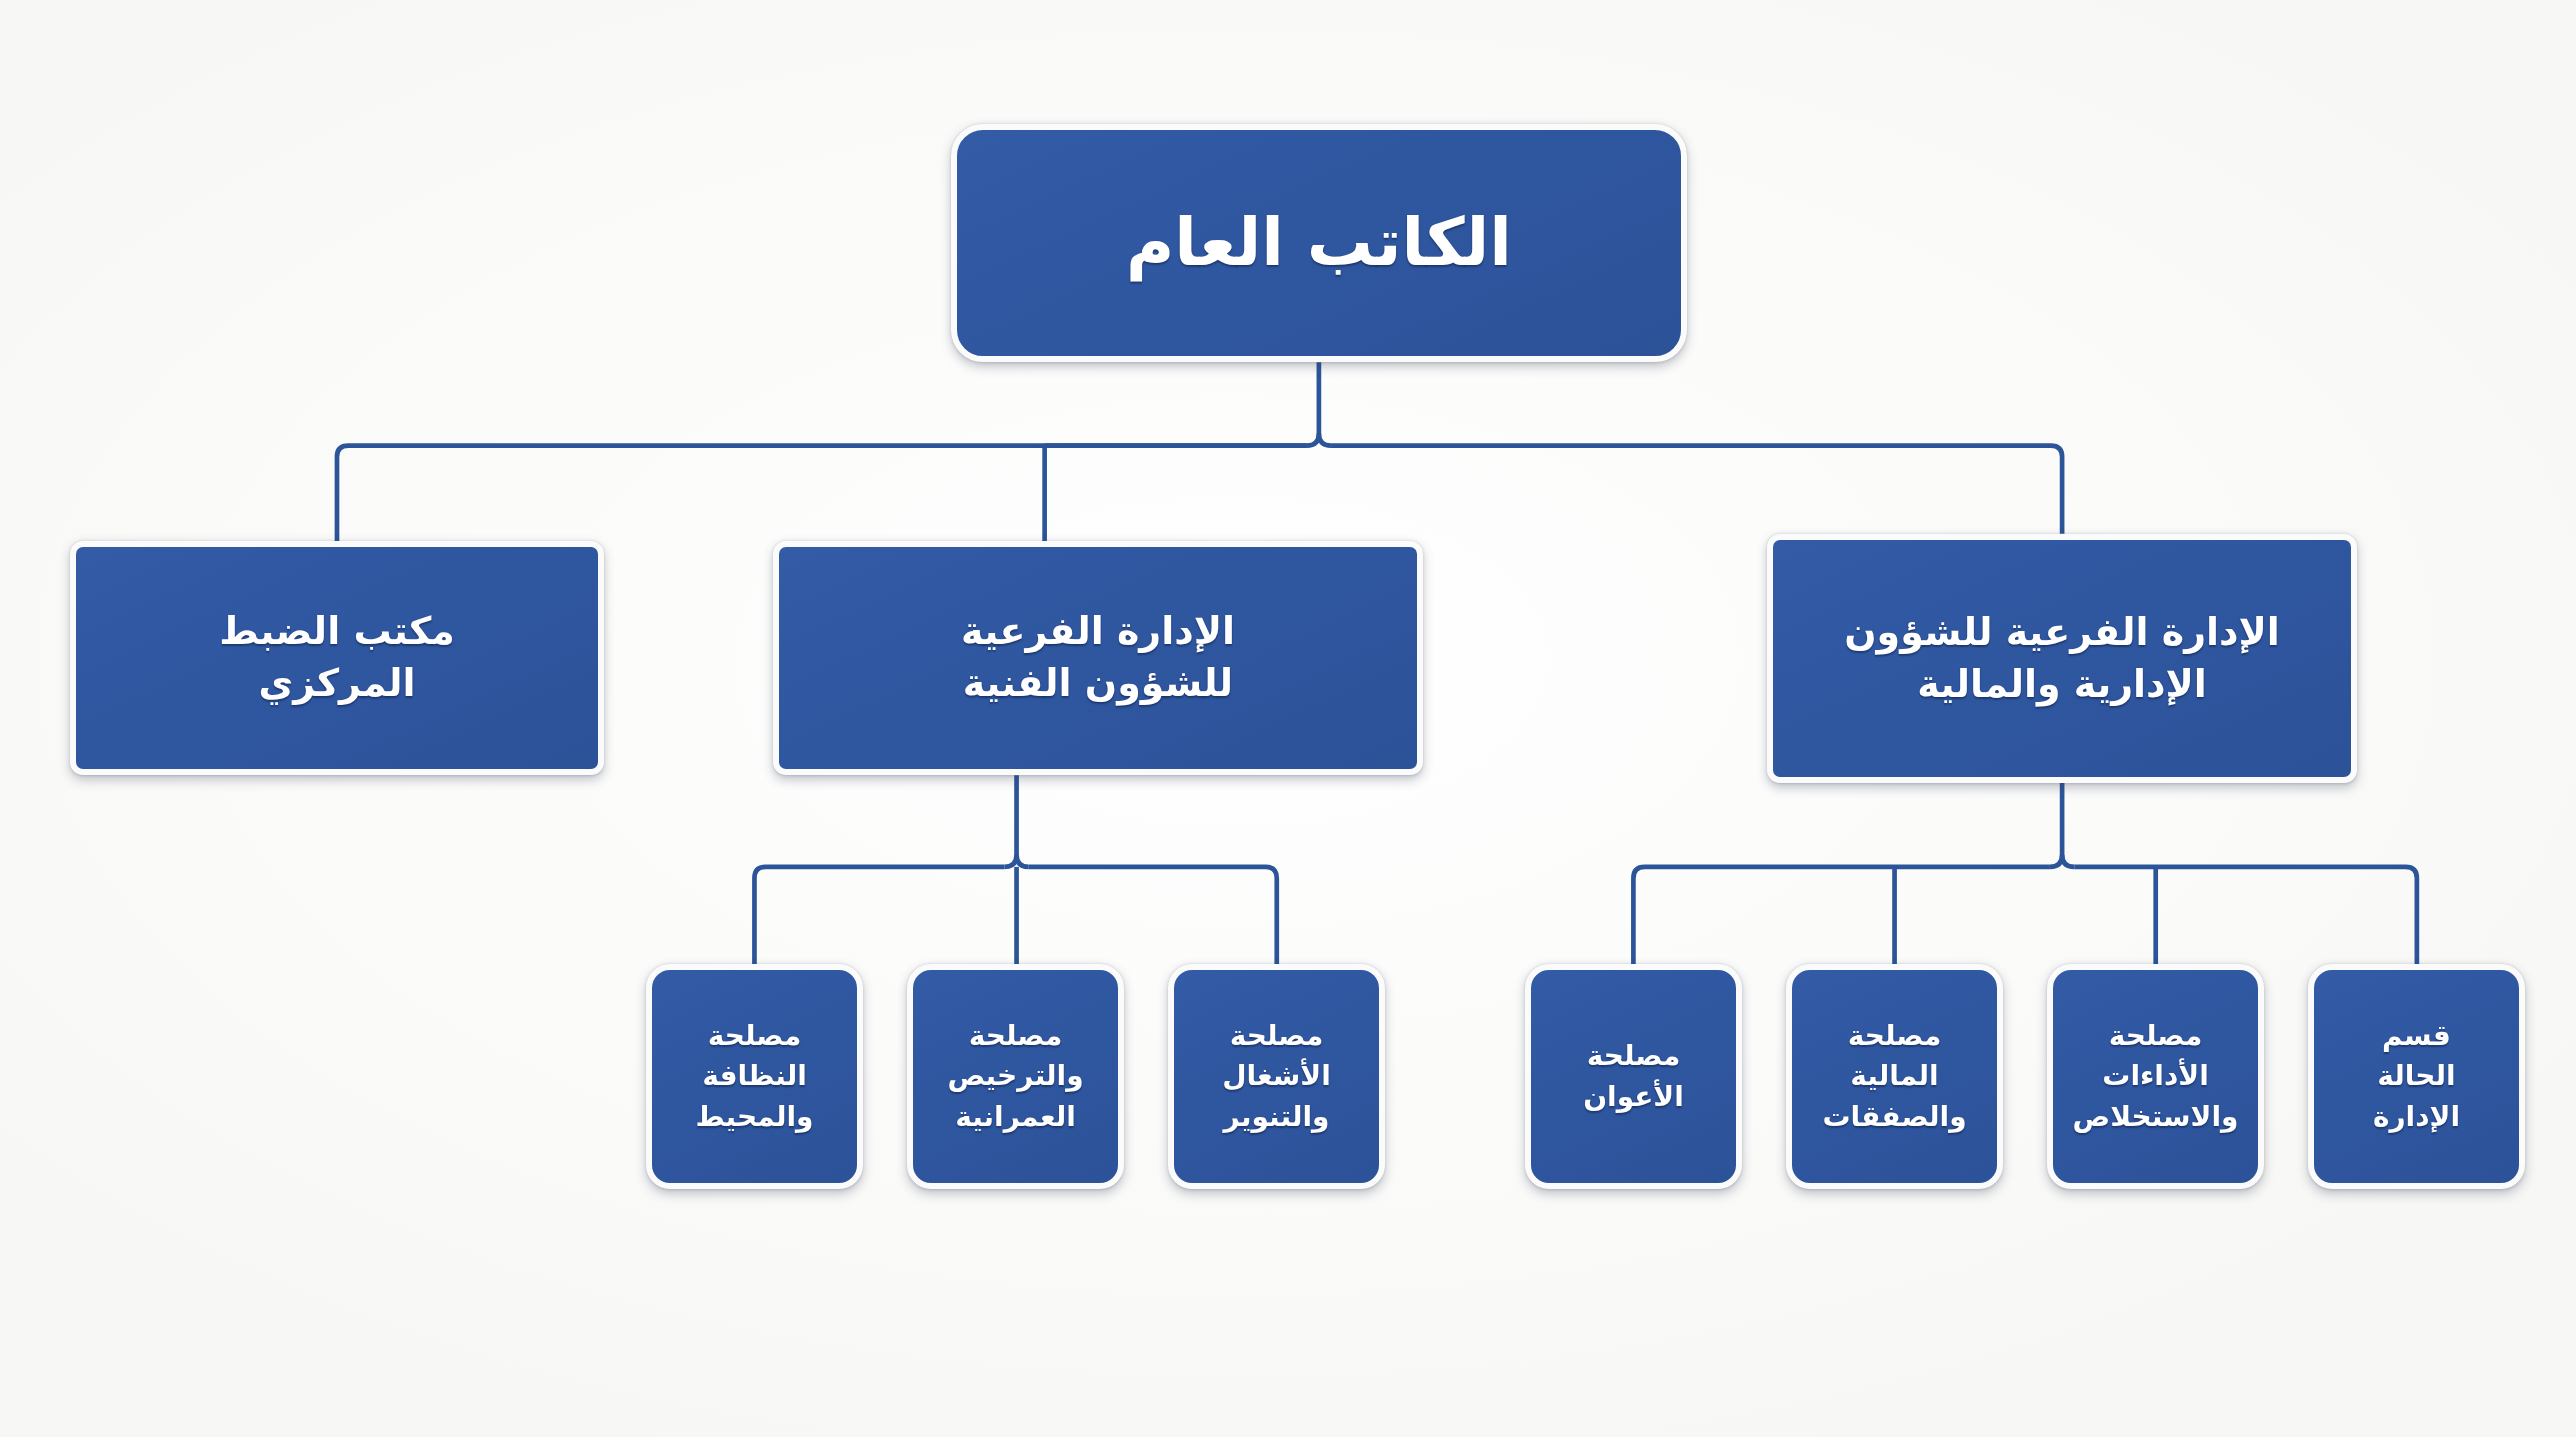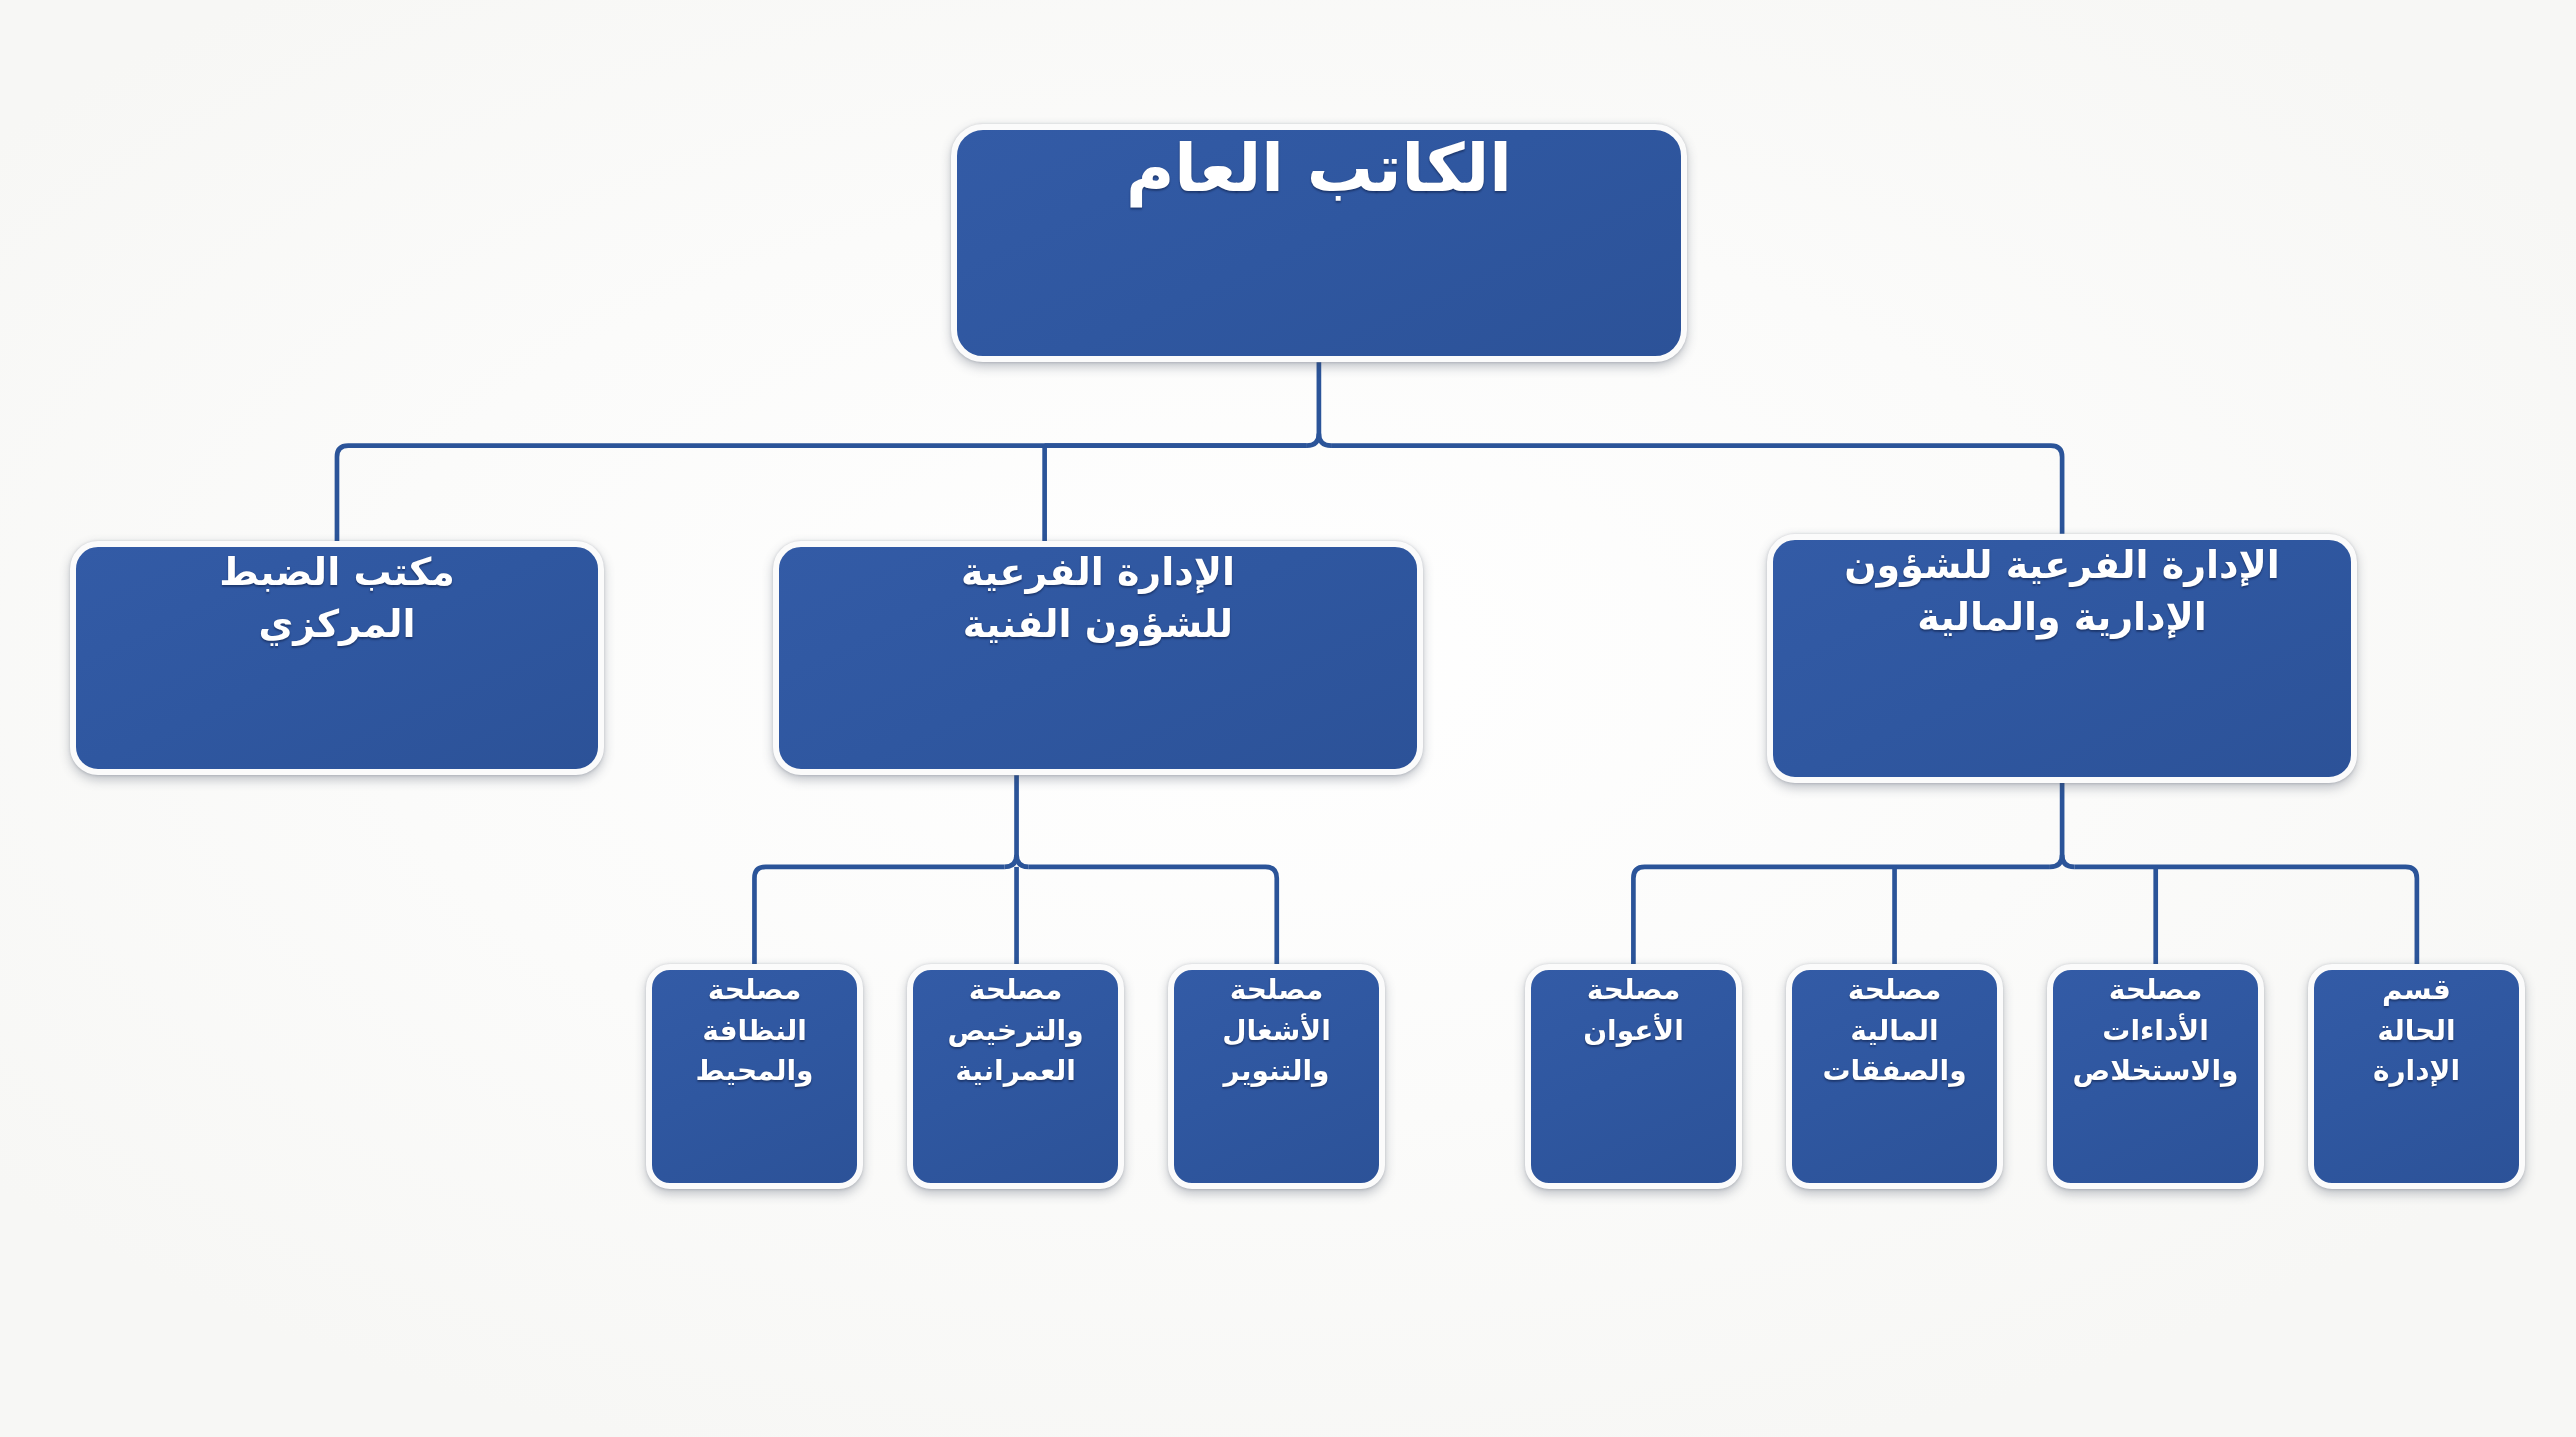--- a/index.html
+++ b/index.html
@@ -33,21 +33,21 @@
     stroke-width: 5;
     stroke-linecap: butt;
     stroke-linejoin: round;
   }
 
   
   .node {
     position: absolute;
     box-sizing: border-box;
     display: flex;
-    align-items: flex-start;
+    align-items: center;
     justify-content: center;
     text-align: center;
     color: #ffffff;
     background: #2f57a0;
     background-image: linear-gradient(155deg, #335ba6 0%, #2f57a0 48%, #2c5298 100%);
     border: 6.6px solid #fbfbfb;
     box-shadow:
       0 4.7px 10.3px rgba(60, 70, 90, 0.30),
       0 0.9px 2.8px rgba(40, 50, 70, 0.18);
     letter-spacing: 0;
@@ -70,21 +70,21 @@
     border-radius: 32px;
   }
   .node--root .node-label {
     font-size: 66px;
     font-weight: 700;
     line-height: 1.18;
   }
 
   
   .node--l2 {
-    border-radius: 28px;
+    border-radius: 13px;
   }
   .node--l2 .node-label {
     font-size: 38px;
     font-weight: 700;
     line-height: 1.36;
   }
   .node--l2-a { left: 70px;   top: 541px; width: 534px; height: 234px; }
   .node--l2-b { left: 773px;  top: 541px; width: 650px; height: 234px; }
   .node--l2-c { left: 1767px; top: 534px; width: 590px; height: 249px; }
 

